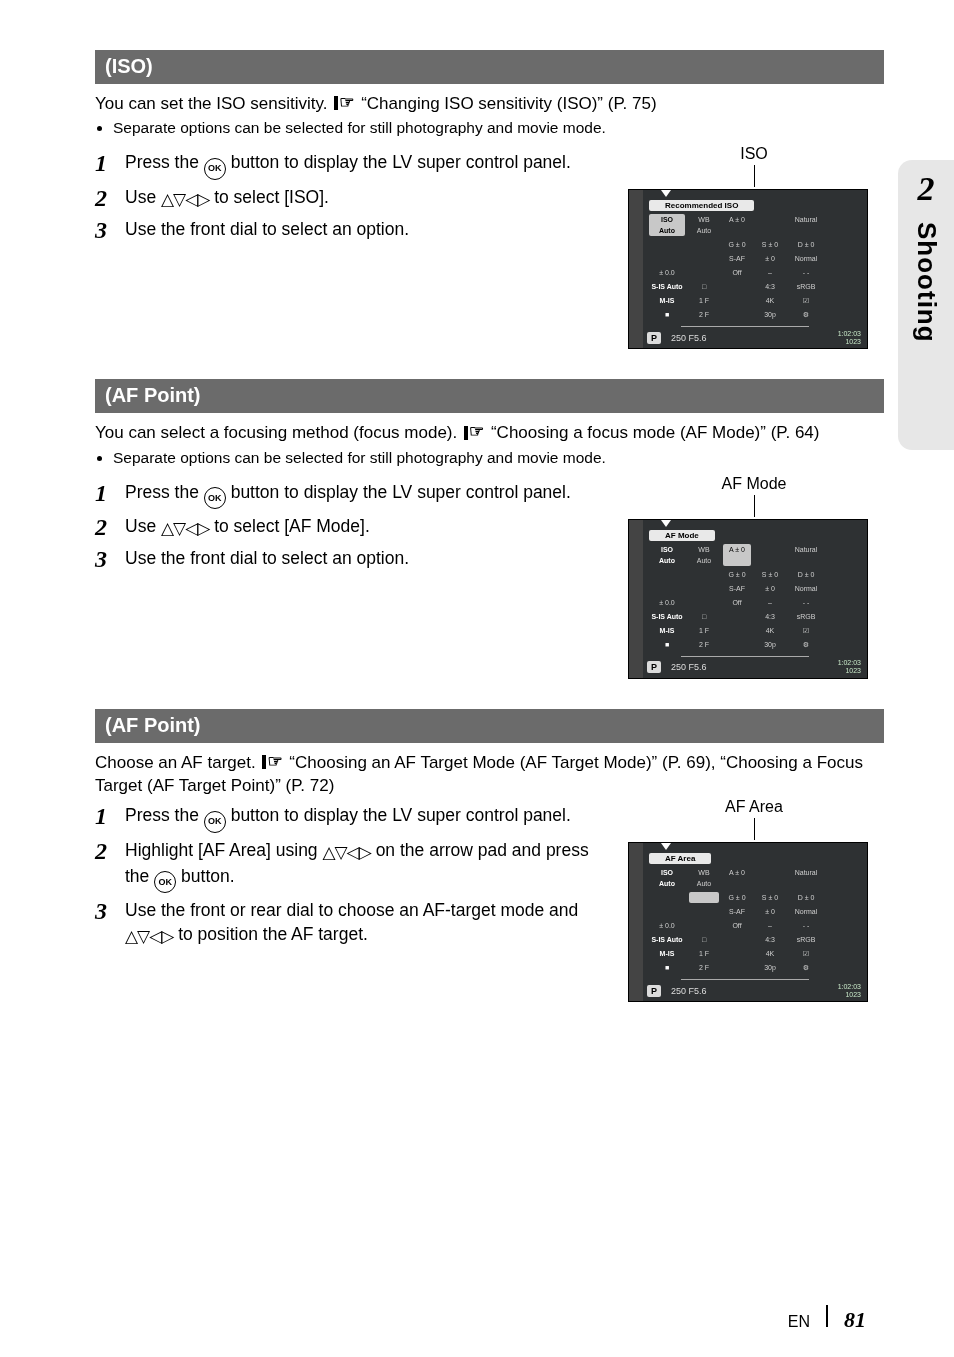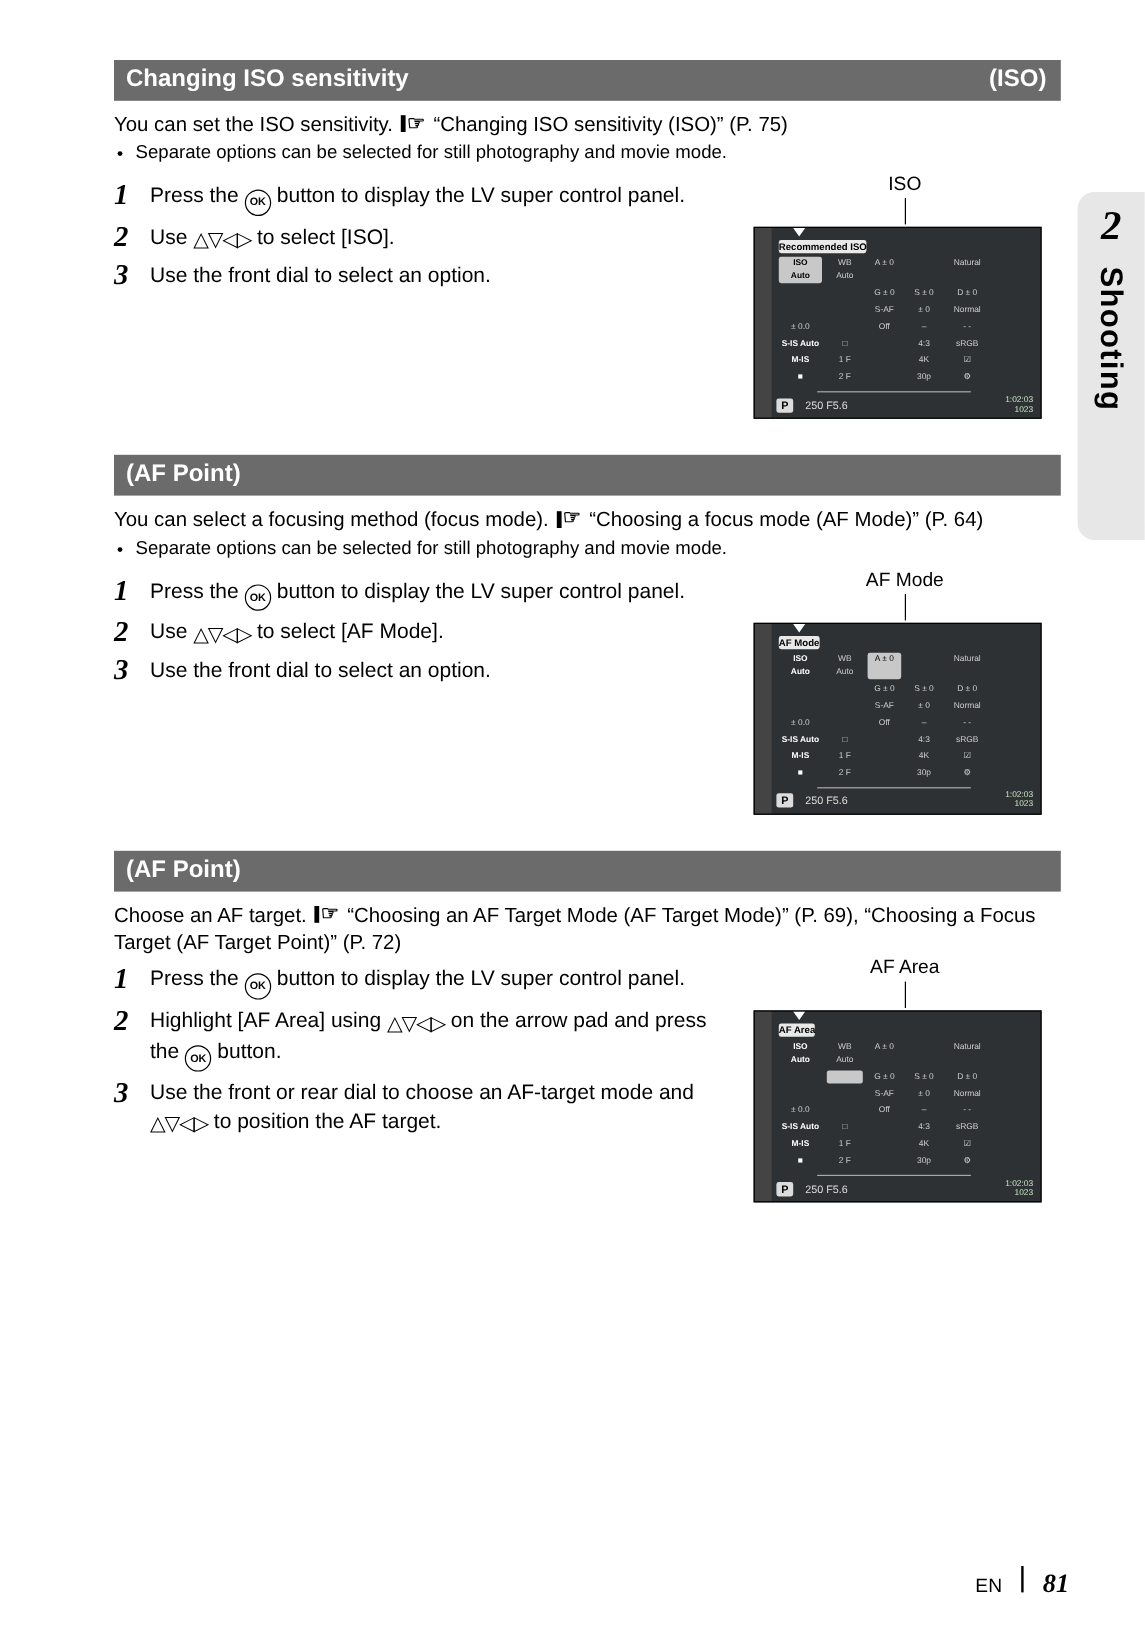--- a/index.html
+++ b/index.html
@@ -99,21 +99,21 @@
     font-size:7px; position:relative; overflow:hidden;
     margin-left:4px;
   }
   .lv-panel .bar-top {
     position:absolute; left:0; top:0; width:14px; height:100%;
     background:#444;
   }
   .lv-panel .title-chip {
     position:absolute; left:20px; top:10px;
     background:#e9e9e9; color:#000; font-weight:bold;
-    padding:1px 0; font-size:8px; border-radius:2px;
+    padding:1px 16px; font-size:8px; border-radius:2px;
   }
   .lv-grid {
     position:absolute; left:20px; top:24px; right:6px;
     display:grid; grid-template-columns: 36px 30px 28px 30px 34px 34px;
     gap:3px 4px; font-size:7px;
   }
   .cell { color:#cfcfcf; text-align:center; line-height:11px; white-space:nowrap; }
   .cell.b { color:#fff; font-weight:bold; }
   .cell.hl { background:#c8c8c8; color:#000; border-radius:2px; padding:0 1px; }
   .lv-bottom {
@@ -134,40 +134,39 @@
     content:""; position:absolute; left:0; right:0; top:3px; height:1px; background:#aaa;
   }
   .arrow-top-iso {
     position:absolute; left:32px; top:0px;
     width:0; height:0; border-left:5px solid transparent; border-right:5px solid transparent;
     border-top:7px solid #fff;
   }
 
   
   .footer {
-    position:absolute; right:63px; bottom:24px;
+    position:absolute; right:88px; bottom:24px;
     display:flex; align-items:baseline; gap:10px;
     font-size:16px;
   }
   .footer .ln { width:2px; height:22px; background:#000; display:inline-block; margin:0 6px -4px 6px; }
   .footer .pn { font-size:22px; font-weight:bold; font-style:italic; font-family: Georgia, serif; }
 </style>
 </head>
 <body>
 
 <div class="page-inner">
 
   <div class="side-tab">
     <div class="tab-num">2</div>
     <div class="tab-label">Shooting</div>
   </div>
 
   <div id="sections">
   <div class="sec-bar">
-    <span>Changing ISO sensitivity</span>
     <span class="sec-right">(ISO)</span>
   </div>
   <p class="intro">You can set the ISO sensitivity. <span class="ref-icon">
           <span class="bar"></span>
           <span class="hand">☞</span>
         </span> “Changing ISO sensitivity (ISO)” (P. 75)</p>
       <ul class="bullets">
         <li>Separate options can be selected for still photography and movie mode.</li>
       </ul>
       <div class="cols">

